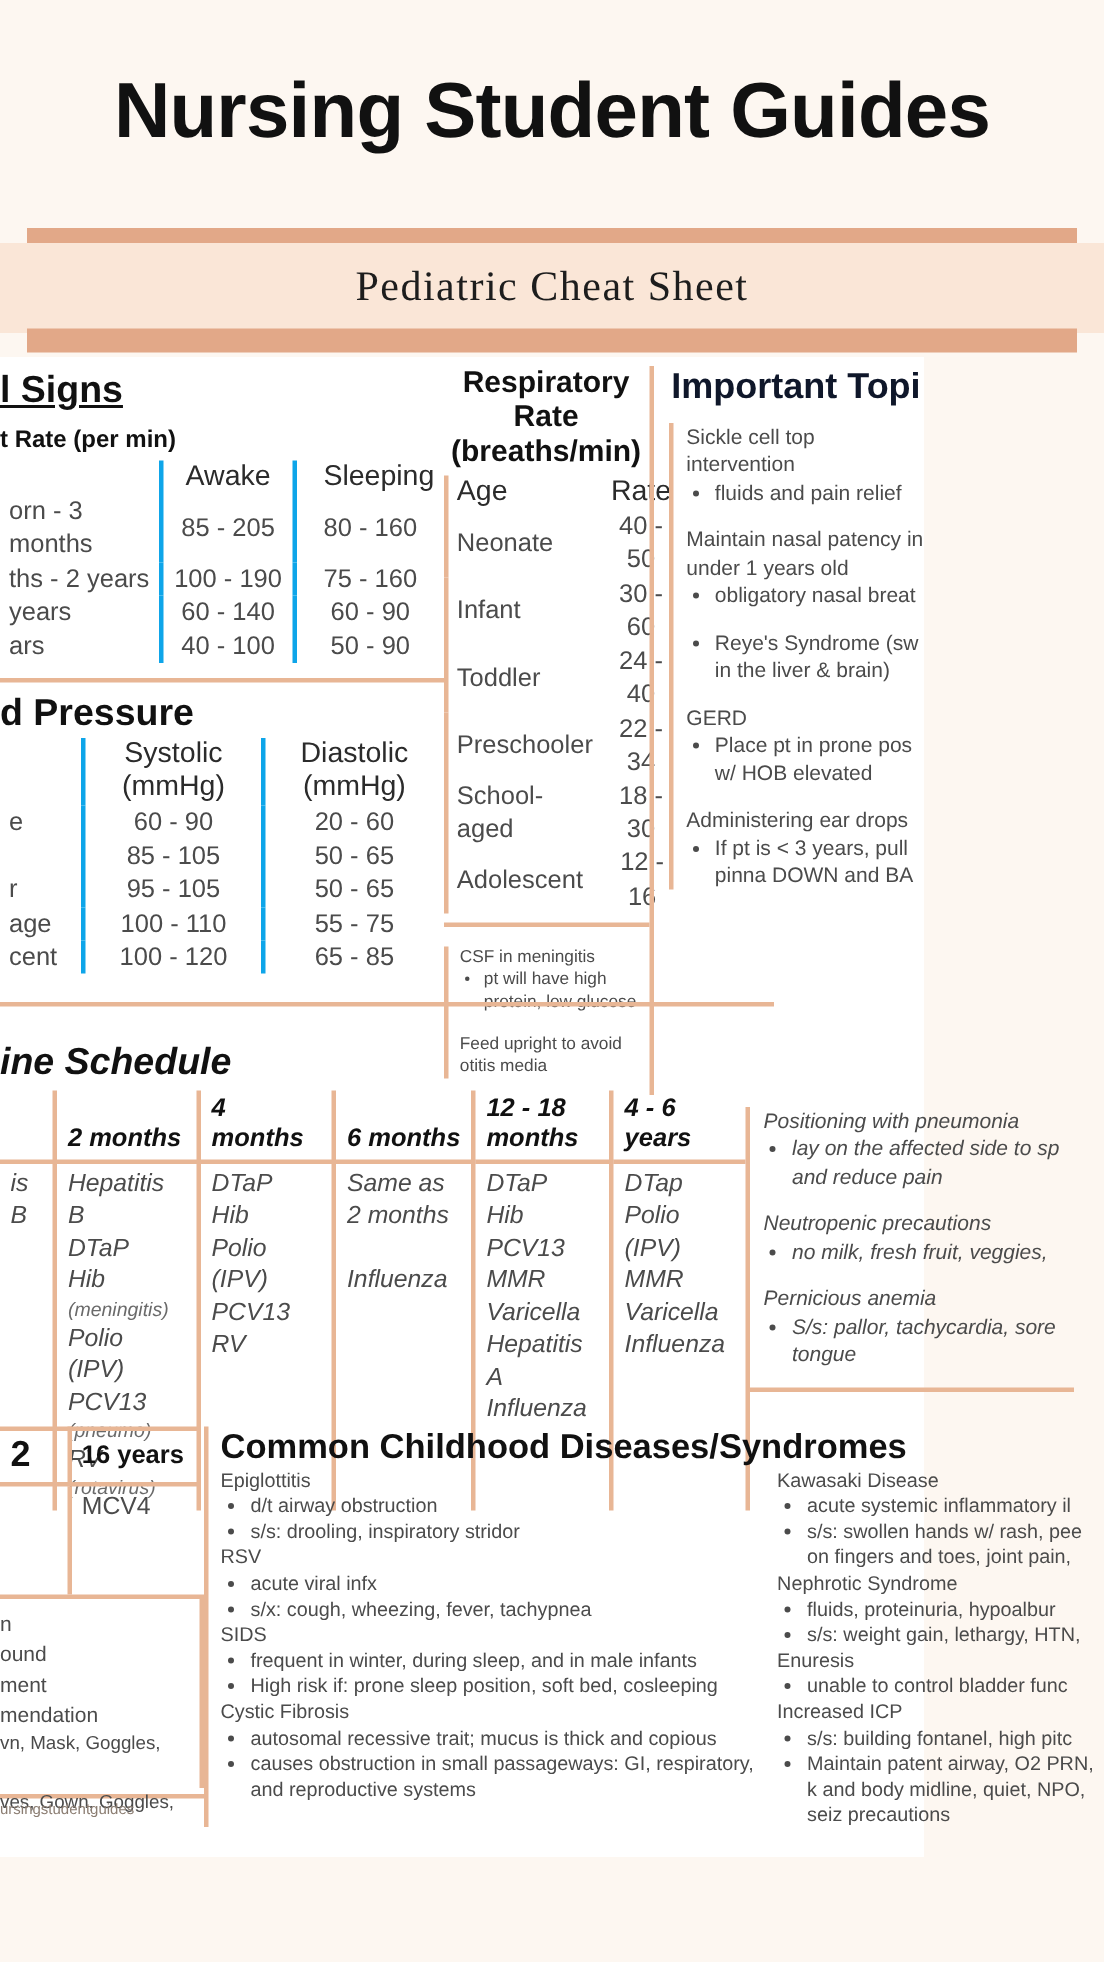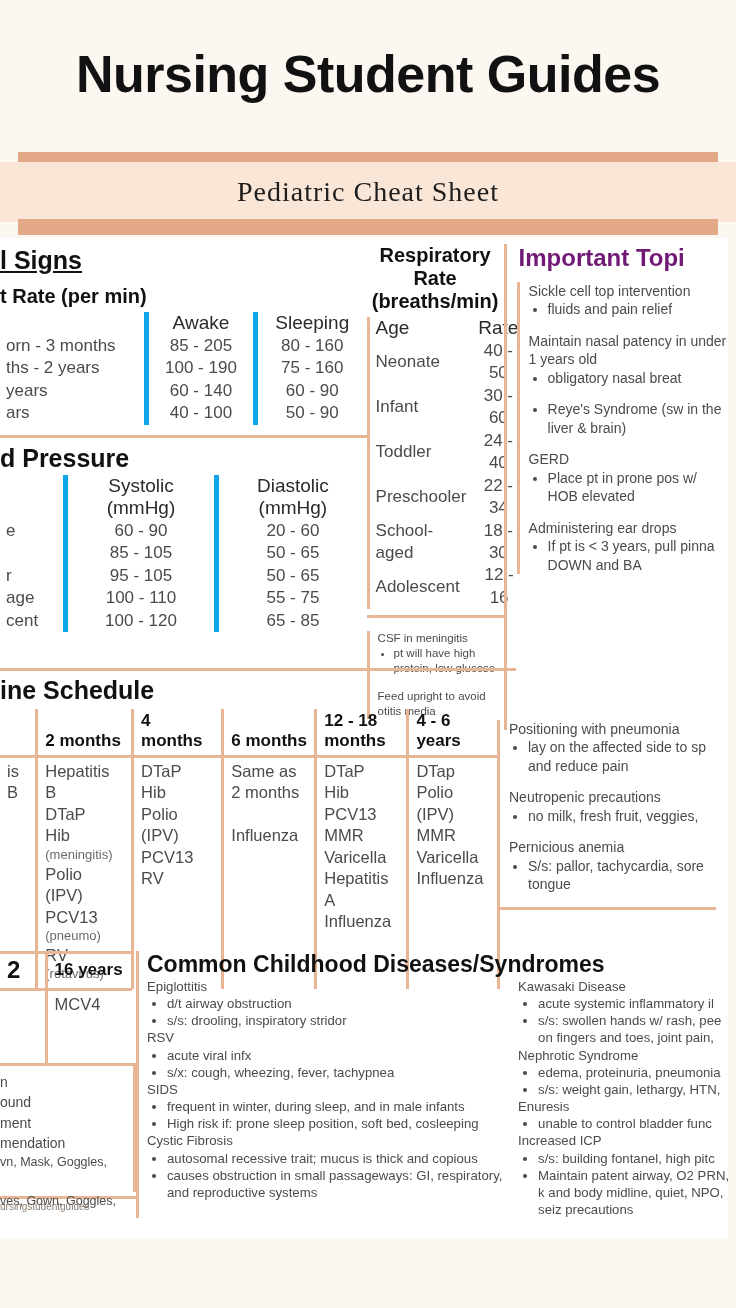--- a/index.html
+++ b/index.html
@@ -38,61 +38,61 @@
     background:#fae6d7;
     display:flex;align-items:center;justify-content:center;
   }
   .banner-mid span{
     font-family:"Liberation Serif", serif;
     font-size:28px;letter-spacing:1px;color:#1d1d1d;
   }
 
   
   .sheet{
-    position:absolute;top:238px;left:0;width:728px;height:1000px;
+    position:absolute;top:238px;left:0;width:616px;height:1000px;
     background:#ffffff;
   }
 
   .hsep{height:3px;background:#e8b695;}
 
   h2.sec{
     margin:0;font-size:25px;font-weight:bold;color:#111;
     font-family:"Liberation Sans", sans-serif;
   }
   h2.sec.ul{ text-decoration:underline; }
   h3.sub{
-    margin:0;font-size:20px;font-weight:bold;color:#111;
+    margin:0;font-size:16px;font-weight:bold;color:#111;
   }
 
   
   .vitals{
     position:relative;
     display:flex;
     padding:6px 0 0 0;
   }
   .col-left{width:378px;position:relative;}
   .col-mid{width:137px;position:relative;border-left:3px solid #e8b695;padding-left:8px;}
   .col-right{width:218px;position:relative;border-left:3px solid #e8b695;padding-left:10px;}
 
   table.grid{border-collapse:collapse;font-size:17px;color:#4b4b4b;}
   table.grid th{font-weight:normal;font-size:19px;color:#2b2b2b;padding:0 6px 1px;}
   table.grid td{padding:0 6px;line-height:1.32;}
-  .vline{border-left:5px solid #0ea5e9;}
+  .vline{border-left:3px solid #0ea5e9;}
   .num{text-align:center;}
 
   .rr-title{
     text-align:center;font-size:20px;font-weight:bold;line-height:1.15;color:#111;
   }
 
   
   .note{font-size:11.5px;line-height:1.3;color:#4b4b4b;margin:13px 0 11px 0;}
   .note ul{margin:0;padding-left:16px;}
 
   
-  .topics-title{text-align:left;font-size:24px;font-weight:bold;color:#701a75;margin:0 0 10px 2px;}
+  .topics-title{text-align:left;font-size:24px;font-weight:bold;color:#0f172a;margin:0 0 10px 2px;}
   .topic{font-size:14px;line-height:1.32;color:#4b4b4b;margin:0 0 13px 0;}
   .topic ul{margin:0;padding-left:19px;}
   .topic li{margin:0;}
 
   
   .vaccine{position:relative;}
   .vtable{border-collapse:collapse;width:497px;font-size:16.5px;color:#4b4b4b;}
   .vtable th{
     font-size:17px;font-weight:bold;color:#111;text-align:left;
     padding:2px 7px 4px;vertical-align:bottom;
@@ -147,21 +147,21 @@
 
       <h2 class="sec ul" style="padding-left:0;margin:2px 0 10px 0;">l Signs</h2>
 
       <h3 class="sub" style="margin:0 0 4px 0;">t Rate (per min)</h3>
 
       <table class="grid" style="margin-left:0;">
         <thead>
           <tr>
             <th style="width:160px;"></th>
             <th class="vline num" style="width:105px;">Awake</th>
-            <th class="vline num" style="width:105px;">Sleeping</th>
+            <th class="vline num" style="width:105px;text-align:right;">Sleeping</th>
           </tr>
         </thead>
         <tbody>
           <tr>
             <td>orn - 3 months</td>
             <td class="vline num">85 - 205</td>
             <td class="vline num">80 - 160</td>
           </tr>
           <tr>
             <td>ths - 2 years</td>
@@ -311,21 +311,21 @@
           <ul>
               <li>If pt is &lt; 3 years, pull pinna DOWN and BA</li>
             </ul>
         </div>
       </div>
     </div>
   </div>
 
   <div class="hsep" style="position:absolute;top:430px;left:0;width:516px;"></div>
 
-  <div style="position:absolute;top:438px;left:0;width:736px;">
+  <div style="position:absolute;top:456px;left:0;width:736px;font-style:italic;">
     <div style="display:flex;">
 
       <div class="vaccine" style="width:497px;">
         <h2 class="sec" style="margin:0 0 4px 0;">ine Schedule</h2>
 
         <table class="vtable">
           <thead>
             <tr>
               <th style="width:36px;border-left:none;">&nbsp;</th>
               <th style="width:97px;">2 months</th>
@@ -469,21 +469,21 @@
       </div>
 
       <div class="dis" style="width:222px;">
         <p class="name">Kawasaki Disease</p>
         <ul>
           <li>acute systemic inflammatory il</li>
           <li>s/s: swollen hands w/ rash, pee on fingers and toes, joint pain,</li>
         </ul>
         <p class="name">Nephrotic Syndrome</p>
         <ul>
-          <li>edema, proteinuria, pneumonia</li>
+          <li>fluids, proteinuria, hypoalbur</li>
           <li>s/s: weight gain, lethargy, HTN,</li>
         </ul>
         <p class="name">Enuresis</p>
         <ul>
           <li>unable to control bladder func</li>
         </ul>
         <p class="name">Increased ICP</p>
         <ul>
           <li>s/s: building fontanel, high pitc</li>
           <li>Maintain patent airway, O2 PRN, k and body midline, quiet, NPO, seiz precautions</li>

